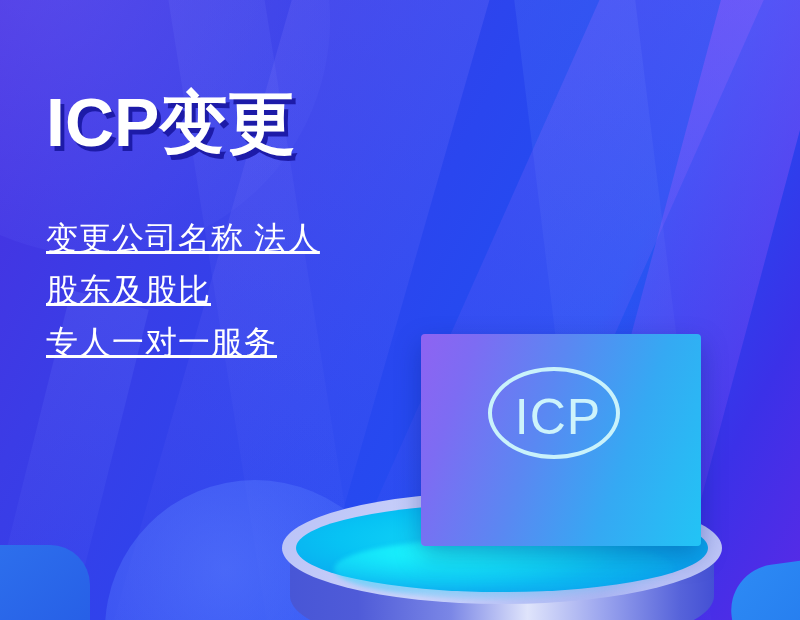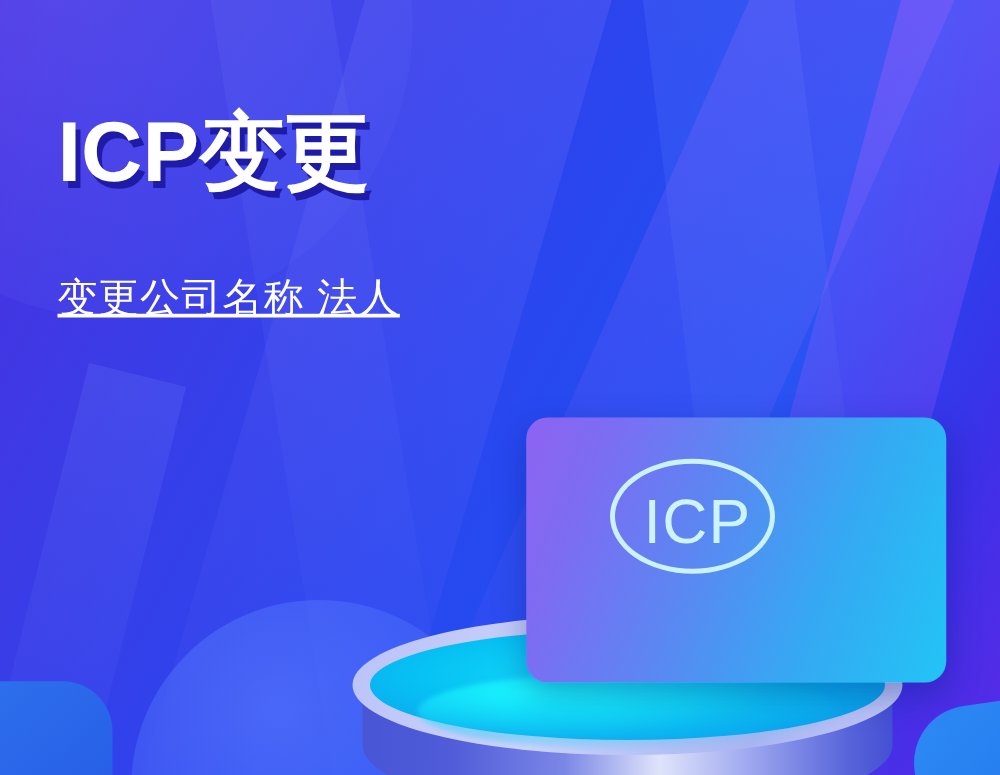--- a/index.html
+++ b/index.html
@@ -102,22 +102,22 @@
   .ped-glow {
     position: absolute; left: 52px; top: 46px; width: 340px; height: 62px;
     border-radius: 50%;
     background: radial-gradient(ellipse at 30% 25%, rgba(30,255,255,.85), rgba(20,200,245,.35) 55%, rgba(20,180,240,0) 80%);
     filter: blur(2px);
   }
 
   
   .card {
     position: absolute; left: 421px; top: 334px;
-    width: 336px; height: 212px;
-    border-radius: 17px;
+    width: 280px; height: 212px;
+    border-radius: 4px;
     background: linear-gradient(110deg, #8e63f2 0%, #7d6cf3 16%, #5b87f2 42%, #35a9f3 70%, #22c4f5 100%);
     box-shadow: 0 10px 26px rgba(10,30,120,.35);
   }
   .card-ellipse {
     position: absolute; left: 67px; top: 33px;
     width: 132px; height: 92px;
     border: 4px solid #c9f2fb;
     border-radius: 50%;
     box-sizing: border-box;
   }
@@ -174,15 +174,17 @@
   <div class="card">
     <div class="card-ellipse">
       <div class="card-icp">ICP</div>
     </div>
   </div>
 
   <div class="headline">ICP变更</div>
 
   <div class="sublines">
     <div>变更公司名称  法人</div>
+    <div>股东及股比</div>
+    <div>专人一对一服务</div>
   </div>
 
 </div>
 
 </body></html>

